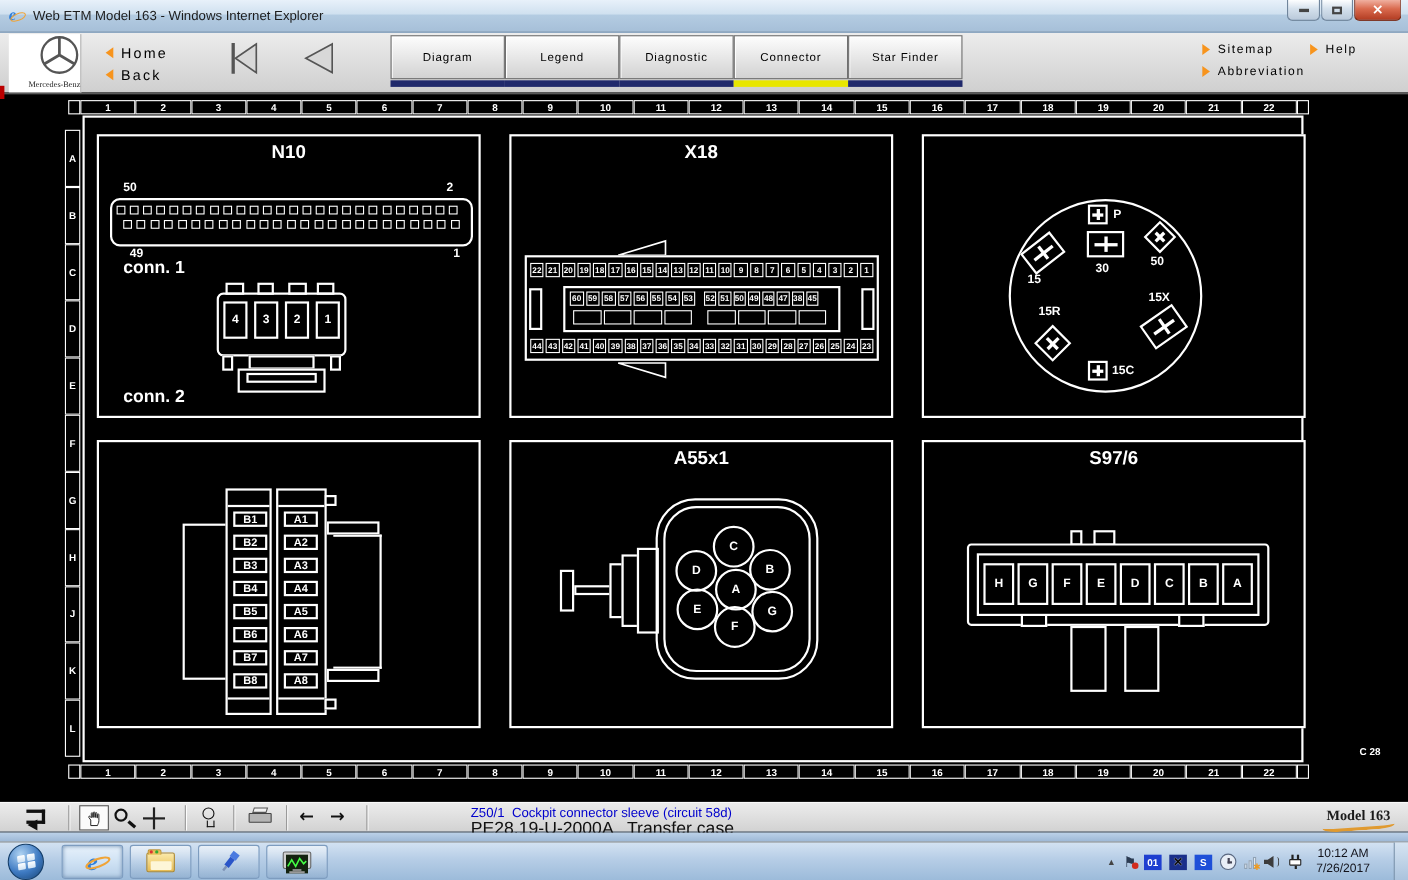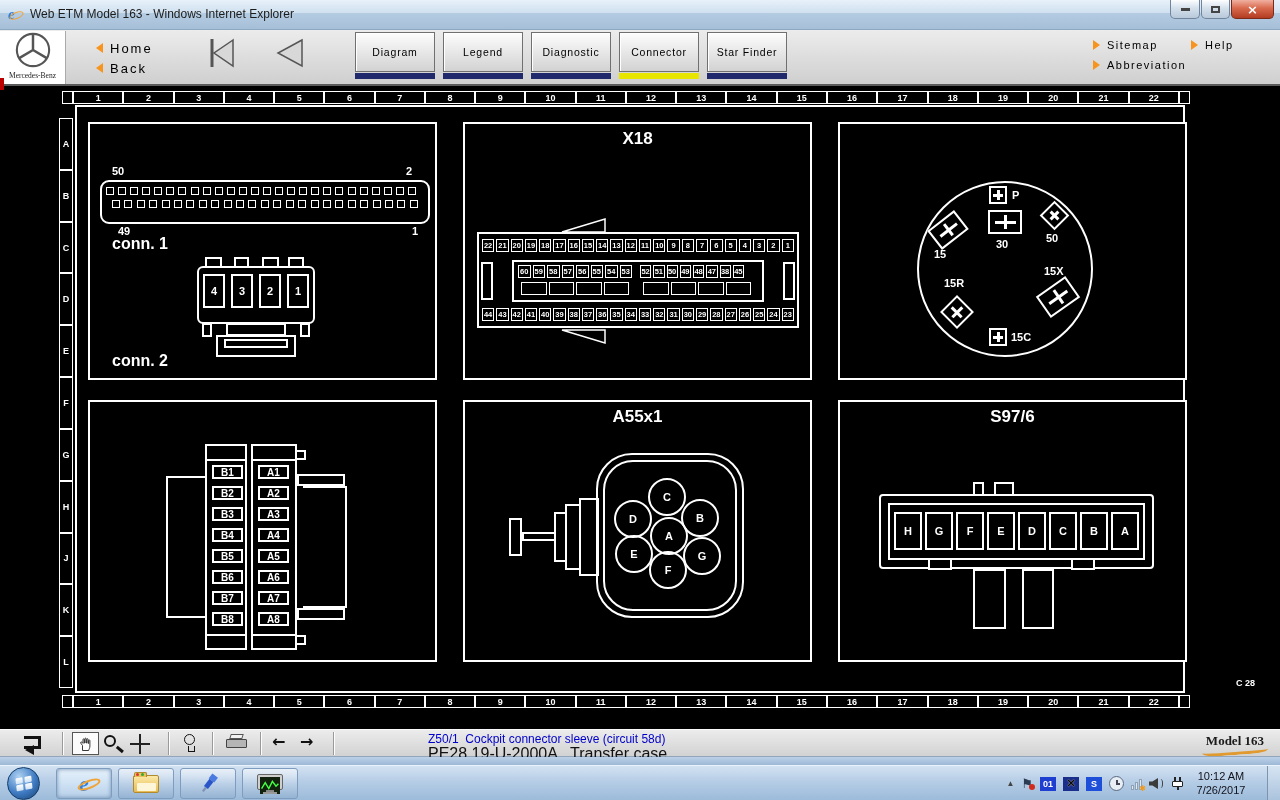--- a/index.html
+++ b/index.html
@@ -23,33 +23,33 @@
     color:#333;font-size:11px}
   .wb.min{width:30px}.wb.max{width:29px}
   .wb .bar{width:9px;height:3px;background:#444}
   .wb .sq{width:9px;height:7px;border:2px solid #444}
   .wb.close{width:43px;background:linear-gradient(#f0b0a0,#d96a4e 45%,#b23c22);border-color:#7a2a16;
     color:#fff;font:bold 13px "DejaVu Sans",sans-serif}
 
   
   .toolbar{position:absolute;left:0;top:30px;width:1280px;height:56px;
     background:linear-gradient(#ececec,#cfcfcf);border-bottom:2px solid #5a5a5a}
-  .mb-logo{position:absolute;left:0;top:1px;width:66px;height:53px;background:#fff;border-right:1px solid #aaa;
-    text-align:center}
+  .mb-logo{position:absolute;left:8px;top:1px;width:66px;height:53px;background:#fff;border-right:1px solid #aaa;
+    text-align:right}
   .mb-brand{font:7.5px "Liberation Serif",serif;color:#222;margin-top:-2px}
   .homeback{position:absolute;left:96px;top:8px}
   .hb-row{display:flex;align-items:center;height:20px}
   .tri-l{width:0;height:0;border-top:5px solid transparent;border-bottom:5px solid transparent;
     border-right:7px solid var(--orange,#f7941d);margin-right:7px}
   .tri-r{width:0;height:0;border-top:5px solid transparent;border-bottom:5px solid transparent;
     border-left:7px solid var(--orange,#f7941d);margin-right:7px}
   .tlink{font-size:13px;letter-spacing:2px;color:#000}
   .navbtn{position:absolute;top:6px;cursor:pointer}
   .tabs{position:absolute;left:355px;top:2px;display:flex}
-  .tab{width:80px;margin-right:8px}
+  .tab{width:104px;margin-right:0}
   .tab-btn{height:40px;display:flex;align-items:center;justify-content:center;
     font-size:10.5px;letter-spacing:.8px;color:#000;
     background:linear-gradient(#fdfdfd,#d2d2d2);border:1px solid #707070;
     box-shadow:inset 1px 1px 0 #fff;cursor:pointer}
   .tab-accent{height:6px;margin-top:1px;background:#20296b}
   .rlink{position:absolute;display:flex;align-items:center;font-size:11px;letter-spacing:1.5px;color:#000;cursor:pointer}
 
   
   .content{position:absolute;left:0;top:86px;width:1280px;height:643px;background:#000;color:#fff}
   .red-edge{position:absolute;left:0;top:-8px;width:4px;height:12px;background:#b00}
@@ -342,20 +342,21 @@
         <div class="lcell">G</div>
         <div class="lcell">H</div>
         <div class="lcell">J</div>
         <div class="lcell">K</div>
         <div class="lcell">L</div>
       </div>
     <div class="main-frame"></div>
     <div class="cref">C 28</div>
 
     <div class="panel row1 c1">
+      <div class="ptitle">N10</div>
       <div class="wlabel" style="left:22px;top:41px">50</div>
       <div class="wlabel" style="left:316px;top:41px">2</div>
       <div class="n10-conn1"></div>
       <div id="n10-top" class="n10row" style="left:16px;top:63px;width:310px">
           <div class="n10sq"></div>
           <div class="n10sq"></div>
           <div class="n10sq"></div>
           <div class="n10sq"></div>
           <div class="n10sq"></div>
           <div class="n10sq"></div>

